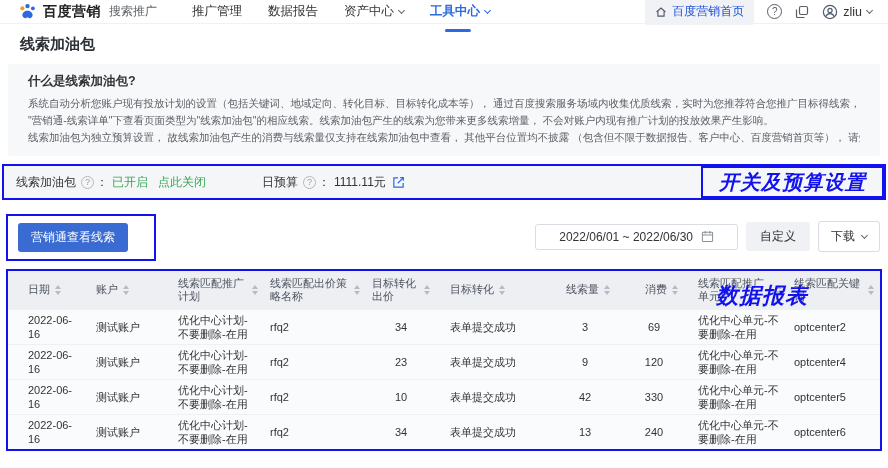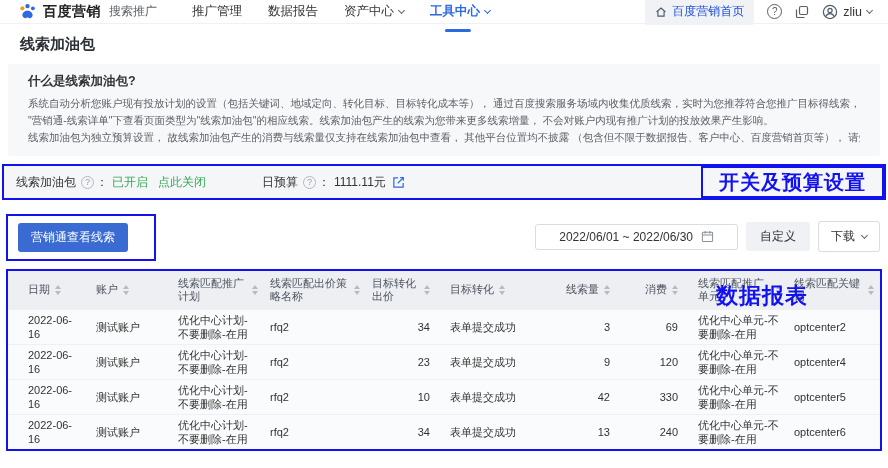--- a/index.html
+++ b/index.html
@@ -31,21 +31,21 @@
 
   
   .page-title { margin:10px 20px 0; font-size:15px; font-weight:600; line-height:20px; color:#2b2f36; }
 
   .info-box { margin:10px 8px 0; background:#f7f8fa; border-radius:2px; padding:9px 20px 10px; }
   .info-heading { font-size:12.5px; font-weight:bold; color:#333; margin-bottom:6px; line-height:16px; }
   .intro-line { font-size:10.5px; color:#5c6066; line-height:17px; white-space:nowrap; overflow:hidden; }
 
   
   .ann-box { border:2px solid #1212f0; }
-  .ann-label { color:#1212f0; font-weight:bold; letter-spacing:1px; white-space:nowrap; }
+  .ann-label { color:#1212f0; font-weight:bold; letter-spacing:1px; white-space:nowrap;font-style:italic; }
 
   .settings-wrap { margin:8px 2px 0; }
   .settings-bar { background:#f5f6f8; height:32px; display:flex; align-items:center;
     padding:0 0 0 12px; font-size:12px; color:#333; }
   .qicon { display:inline-flex; width:13px; height:13px; border:1px solid #b4b8c0; border-radius:50%;
     align-items:center; justify-content:center; font-size:9px; color:#9aa0a8; margin:0 2px 0 5px; cursor:pointer; }
   .status-on { color:#36a854; margin-left:4px; }
   .toggle-link { color:#36a854; margin-left:10px; cursor:pointer; text-decoration:none; }
   .budget-group { margin-left:56px; display:flex; align-items:center; }
   .budget-value { margin-left:4px; color:#333; }
@@ -76,21 +76,21 @@
   th:first-child, td:first-child { padding-left:20px; }
   .th-inner { display:flex; align-items:center; }
   .th-inner.right { justify-content:flex-end; }
   .th-label { text-align:left; line-height:13px; }
   .sort { display:inline-flex; flex-direction:column; gap:2px; margin-left:5px; flex:none; }
   .sort i { display:block; width:0; height:0; border-left:3.5px solid transparent; border-right:3.5px solid transparent; }
   .sort .up { border-bottom:4px solid #b6bac2; }
   .sort .down { border-top:4px solid #b6bac2; }
   tbody td { height:35px; font-size:11px; color:#333; padding:2px 6px; vertical-align:middle;
     border-top:1px solid #eef0f4; line-height:14px; }
-  tbody td.right { text-align:right; padding-right:14px; }
+  tbody td.right { text-align:center; padding-right:14px; }
   th.right-pad { padding-right:14px; }
 </style>
 </head>
 <body>
 
 <div class="topbar">
   <div class="brand">
     <span style="display:inline-flex;">
       <svg width="19" height="19" viewBox="0 0 24 24">
         <circle cx="5.5" cy="8" r="2.6" fill="#f59a23"></circle>

